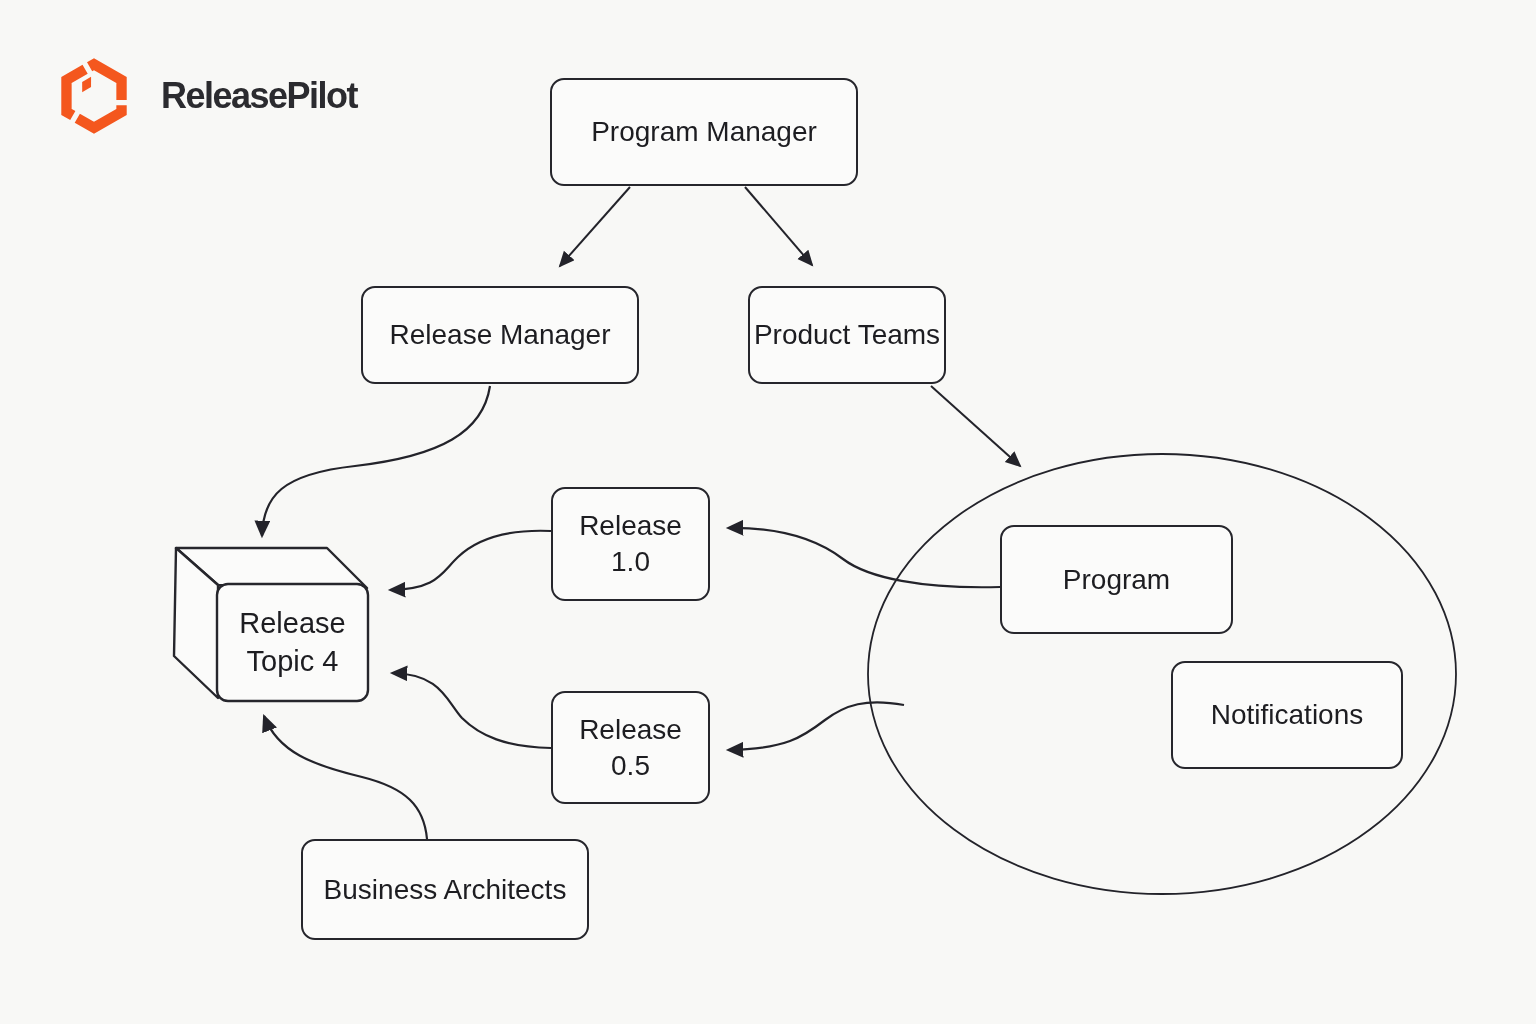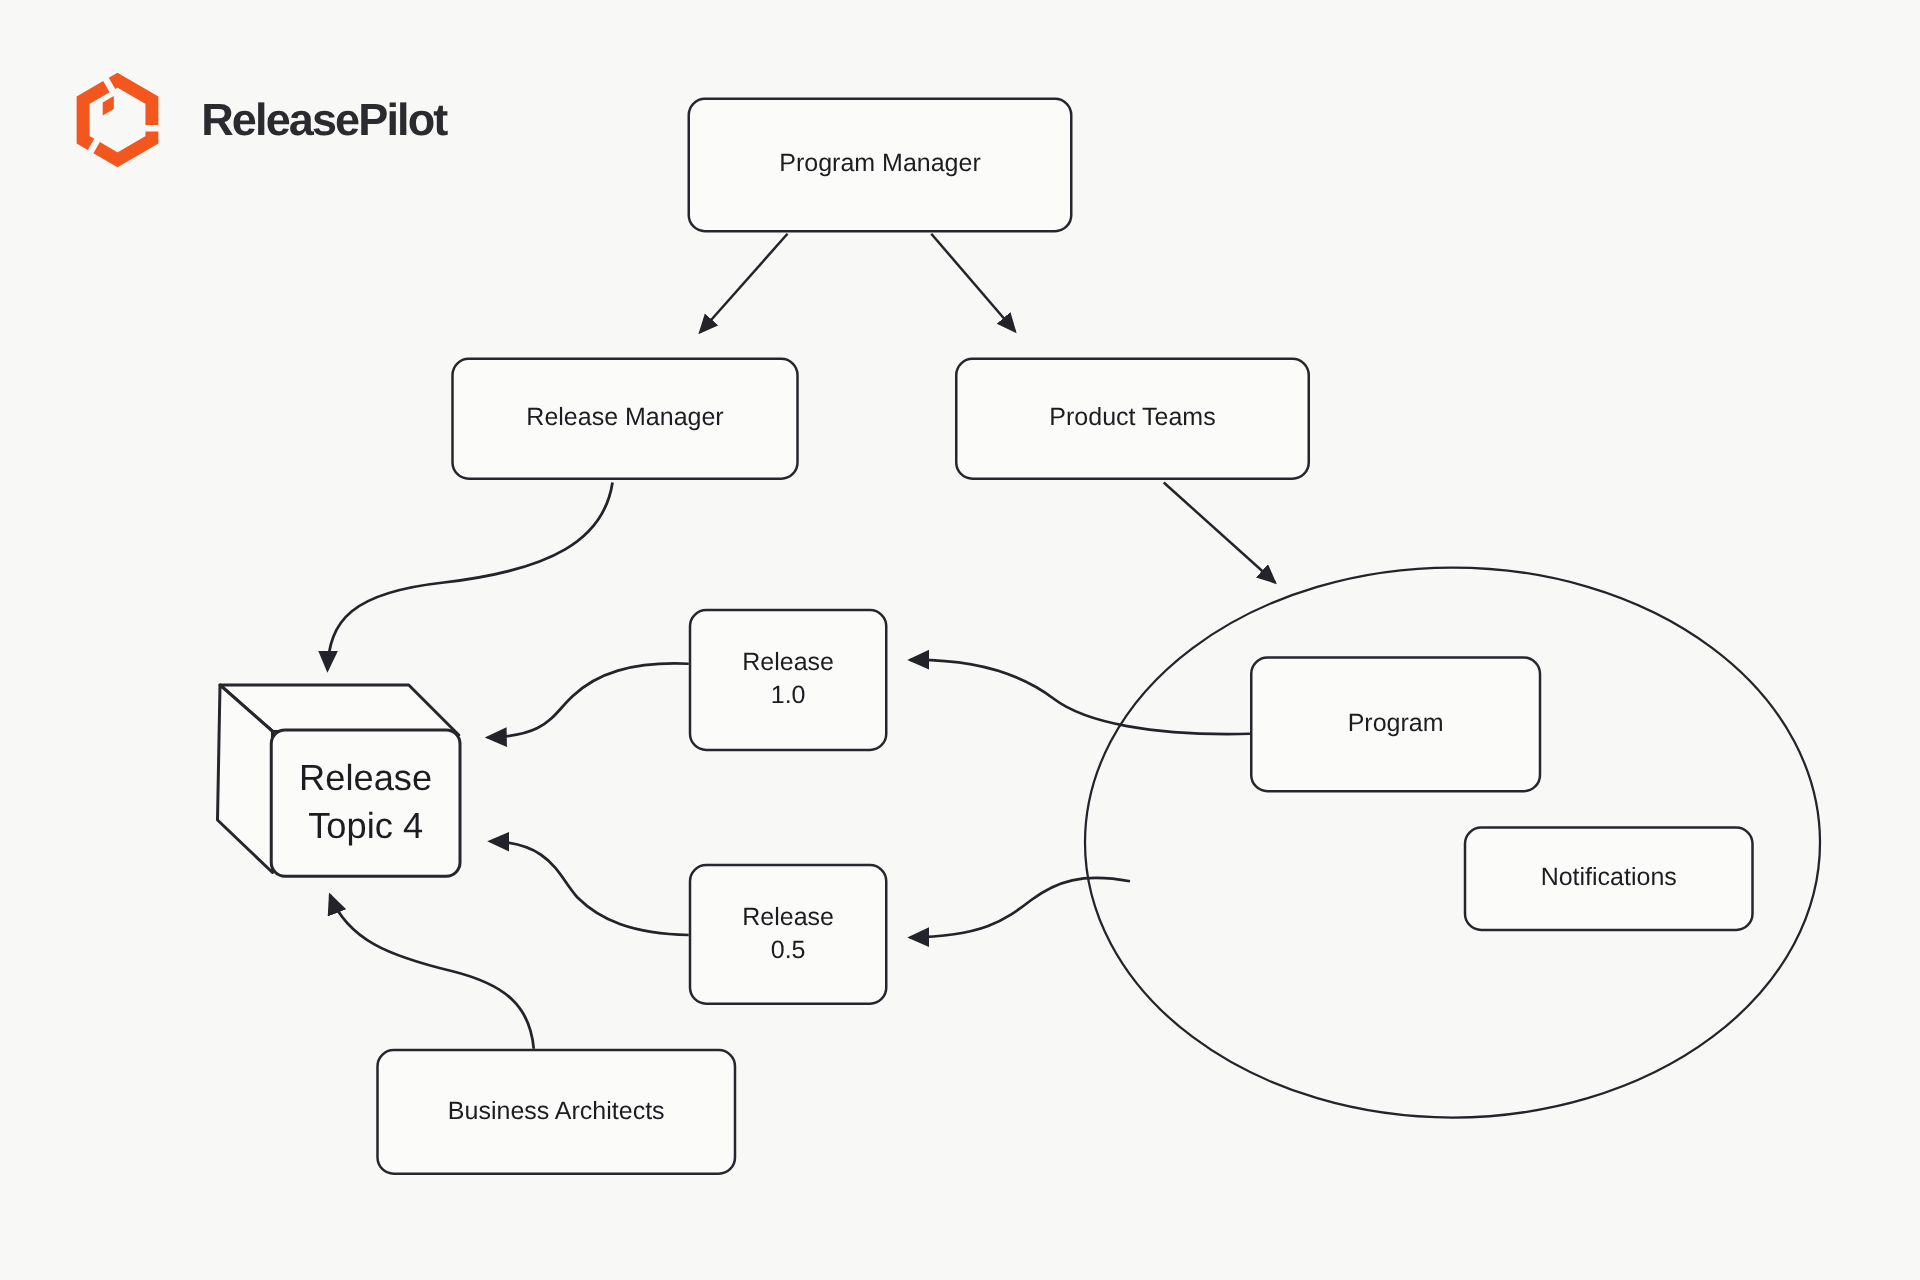--- a/index.html
+++ b/index.html
@@ -15,21 +15,21 @@
     display:flex; align-items:center; gap:30px;
   }
   .brand-name {
     font-size:36px; font-weight:700; letter-spacing:-1.5px; color:#2b2b2f;
   }
   .node {
     position:absolute; box-sizing:border-box;
     display:flex; align-items:center; justify-content:center;
     flex-direction:column; text-align:center;
     background:#fbfbfa; border:2px solid #26262c; border-radius:14px;
-    font-size:20px; line-height:1.28; color:#1d1d21;
+    font-size:28px; line-height:1.28; color:#1d1d21;
   }
   .cube-label {
     position:absolute; box-sizing:border-box;
     display:flex; align-items:center; justify-content:center;
     flex-direction:column; text-align:center;
     font-size:29px; line-height:1.28; color:#1d1d21;
     background:transparent; border:none;
   }
 </style>
 </head>
@@ -79,21 +79,21 @@
   </div>
 
   <div class="node" style="left:550px;top:78px;width:308px;height:108px">
     <span>Program Manager</span>
   </div>
 
   <div class="node" style="left:361px;top:286px;width:278px;height:98px">
     <span>Release Manager</span>
   </div>
 
-  <div class="node" style="left:764px;top:286px;width:284px;height:98px">
+  <div class="node" style="left:748px;top:286px;width:198px;height:98px">
     <span>Product Teams</span>
   </div>
 
   <div class="node" style="left:551px;top:487px;width:159px;height:114px">
     <span>Release</span>
     <span>1.0</span>
   </div>
 
   <div class="node" style="left:551px;top:691px;width:159px;height:113px">
     <span>Release</span>
@@ -103,21 +103,21 @@
   <div class="cube-label" style="left:217px;top:584px;width:151px;height:117px">
     <span>Release</span>
     <span>Topic 4</span>
   </div>
 
   <div class="node" style="left:1000px;top:525px;width:233px;height:109px">
     <span>Program</span>
   </div>
 
 
-  <div class="node" style="left:1171px;top:661px;width:232px;height:84px">
+  <div class="node" style="left:1171px;top:661px;width:232px;height:108px">
     <span>Notifications</span>
   </div>
 
   <div class="node" style="left:301px;top:839px;width:288px;height:101px">
     <span>Business Architects</span>
   </div>
 
 </div>
 
 </body></html>

